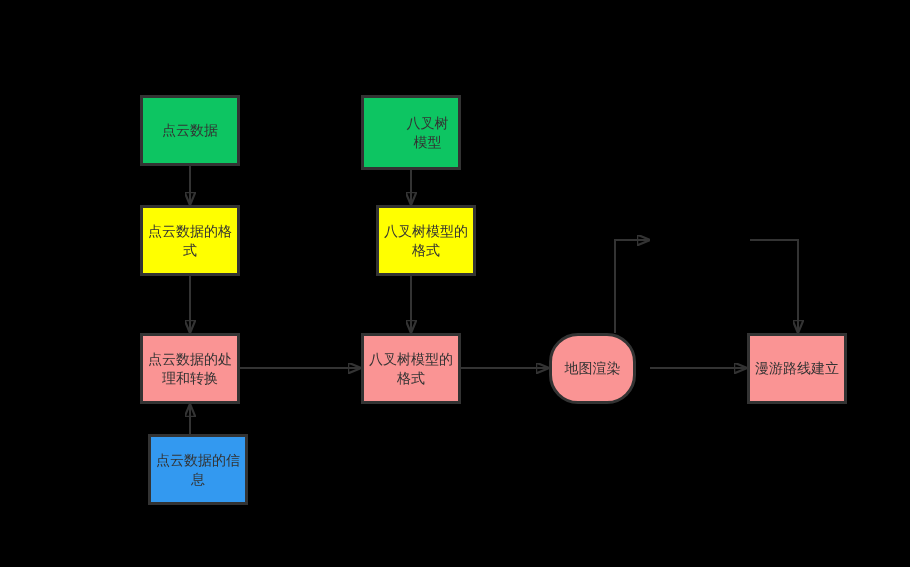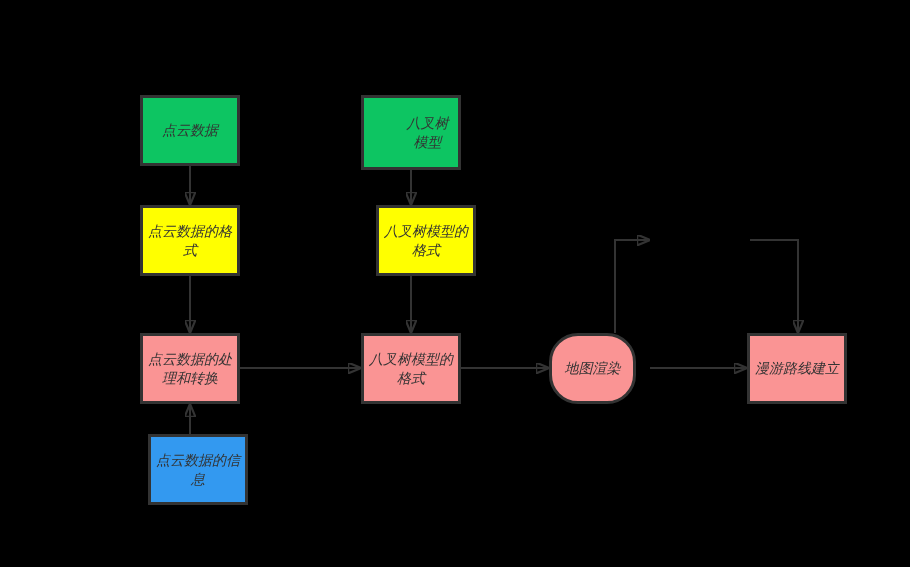--- a/index.html
+++ b/index.html
@@ -7,21 +7,20 @@
     padding: 0;
     background: #000000;
     font-family: "DejaVu Sans", "Liberation Sans", sans-serif;
   }
   #canvas {
     position: relative;
     width: 910px;
     height: 567px;
     background: #000000;
     overflow: hidden;
-    font-style: italic;
   }
   #edge-layer {
     position: absolute;
     left: 0;
     top: 0;
     width: 910px;
     height: 567px;
   }
   #edge-layer path {
     fill: none;

